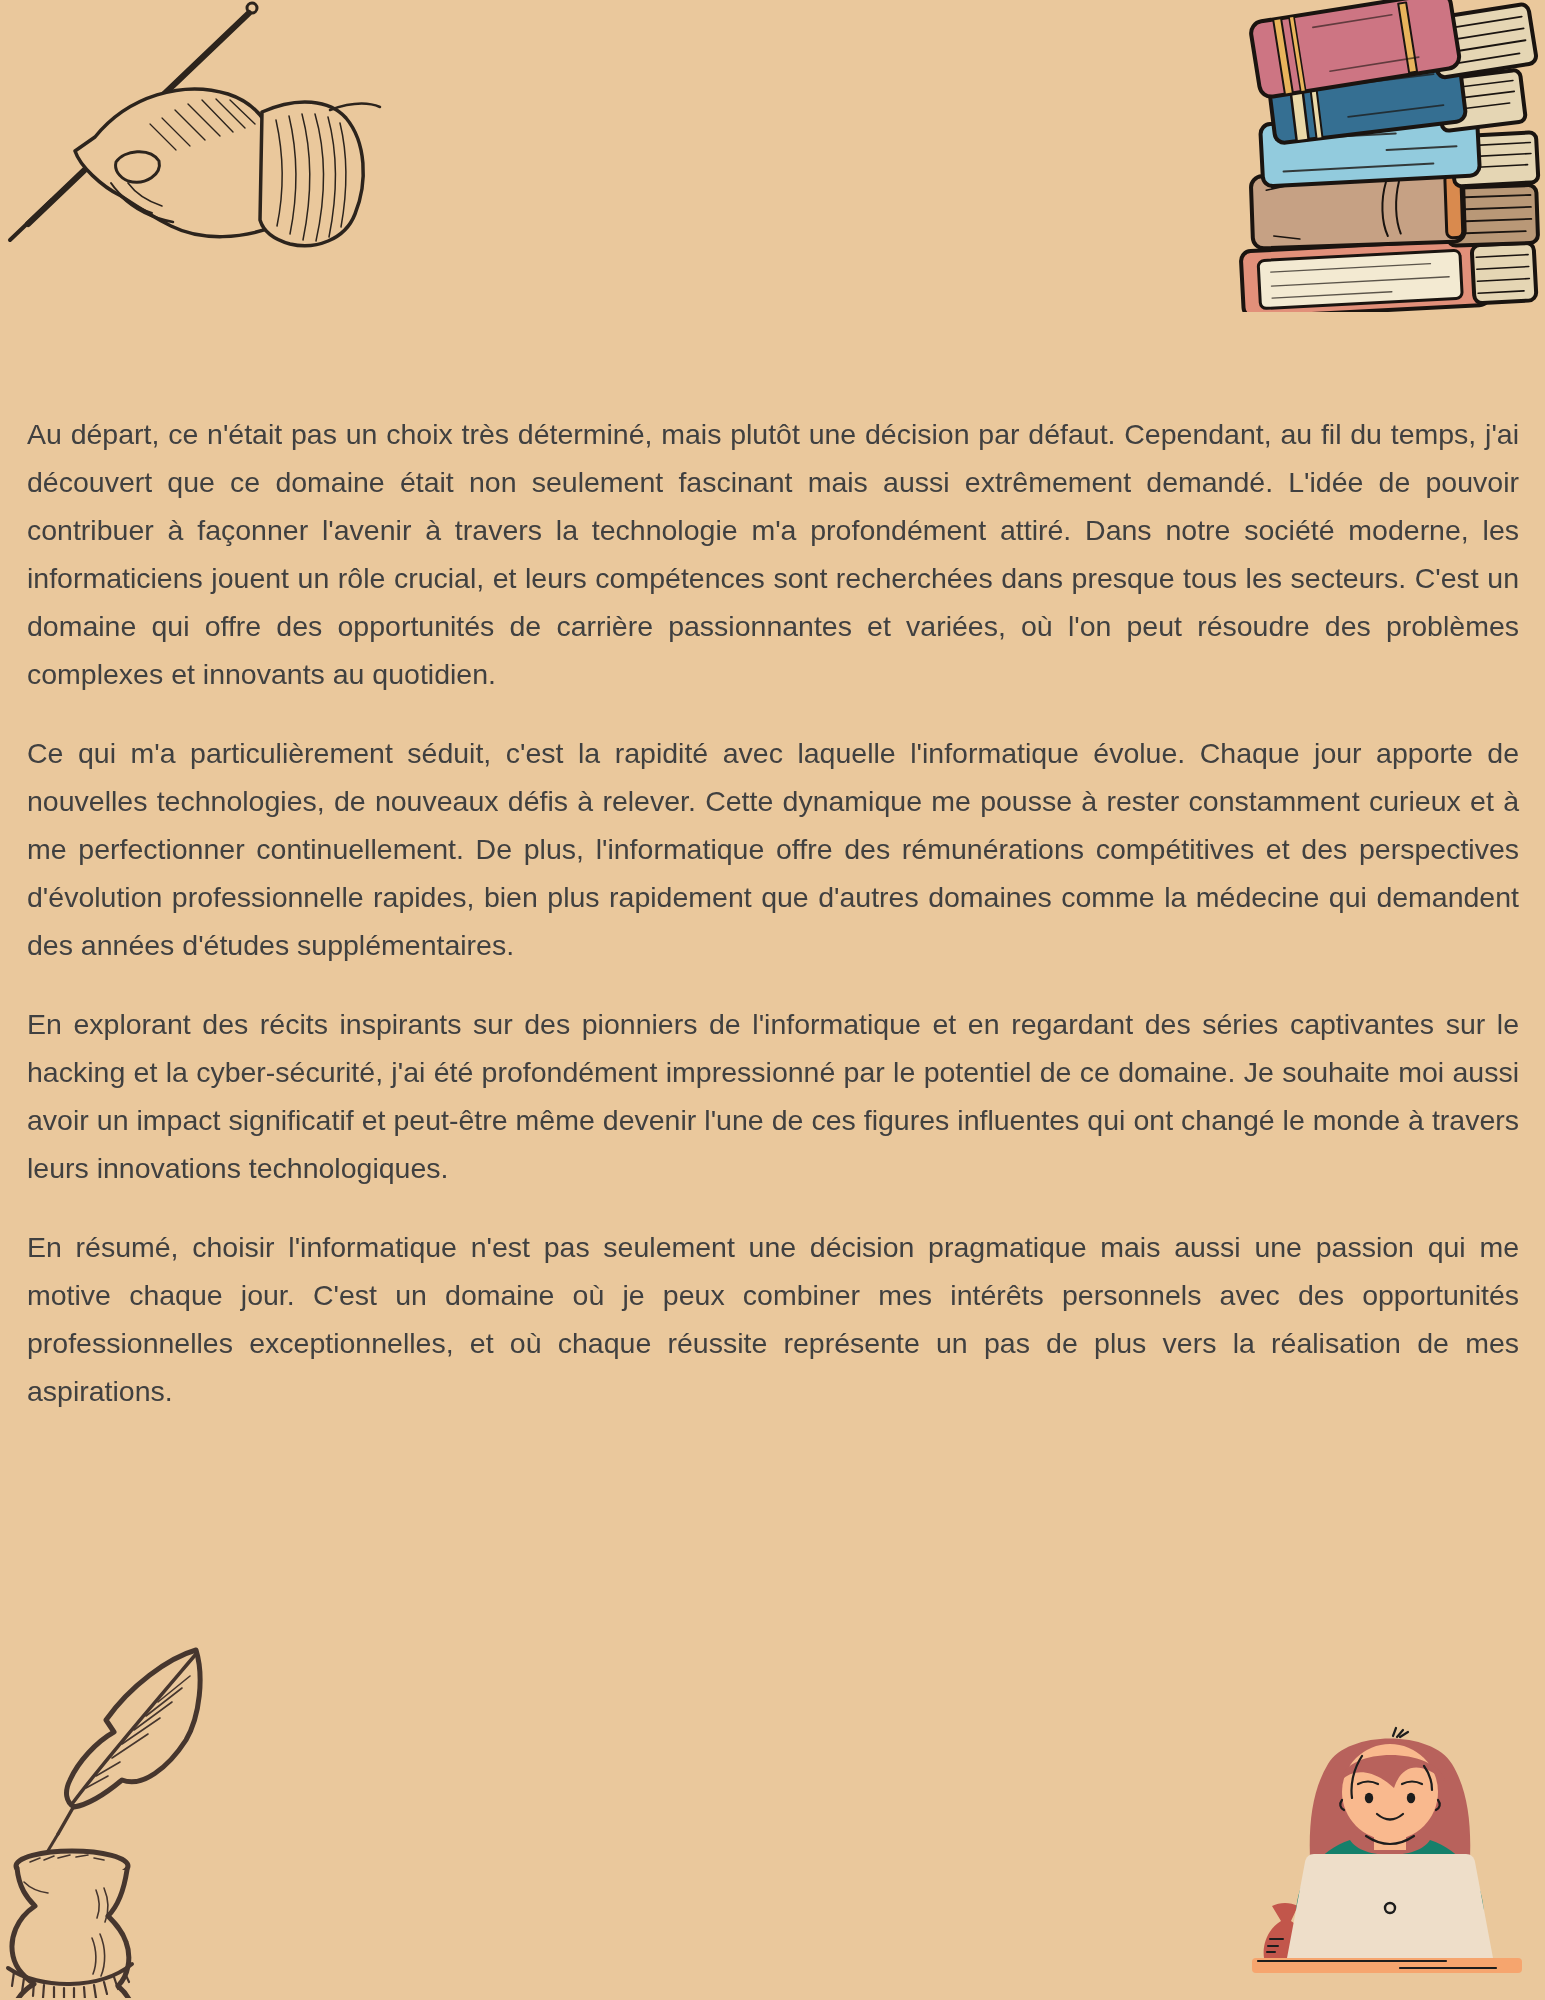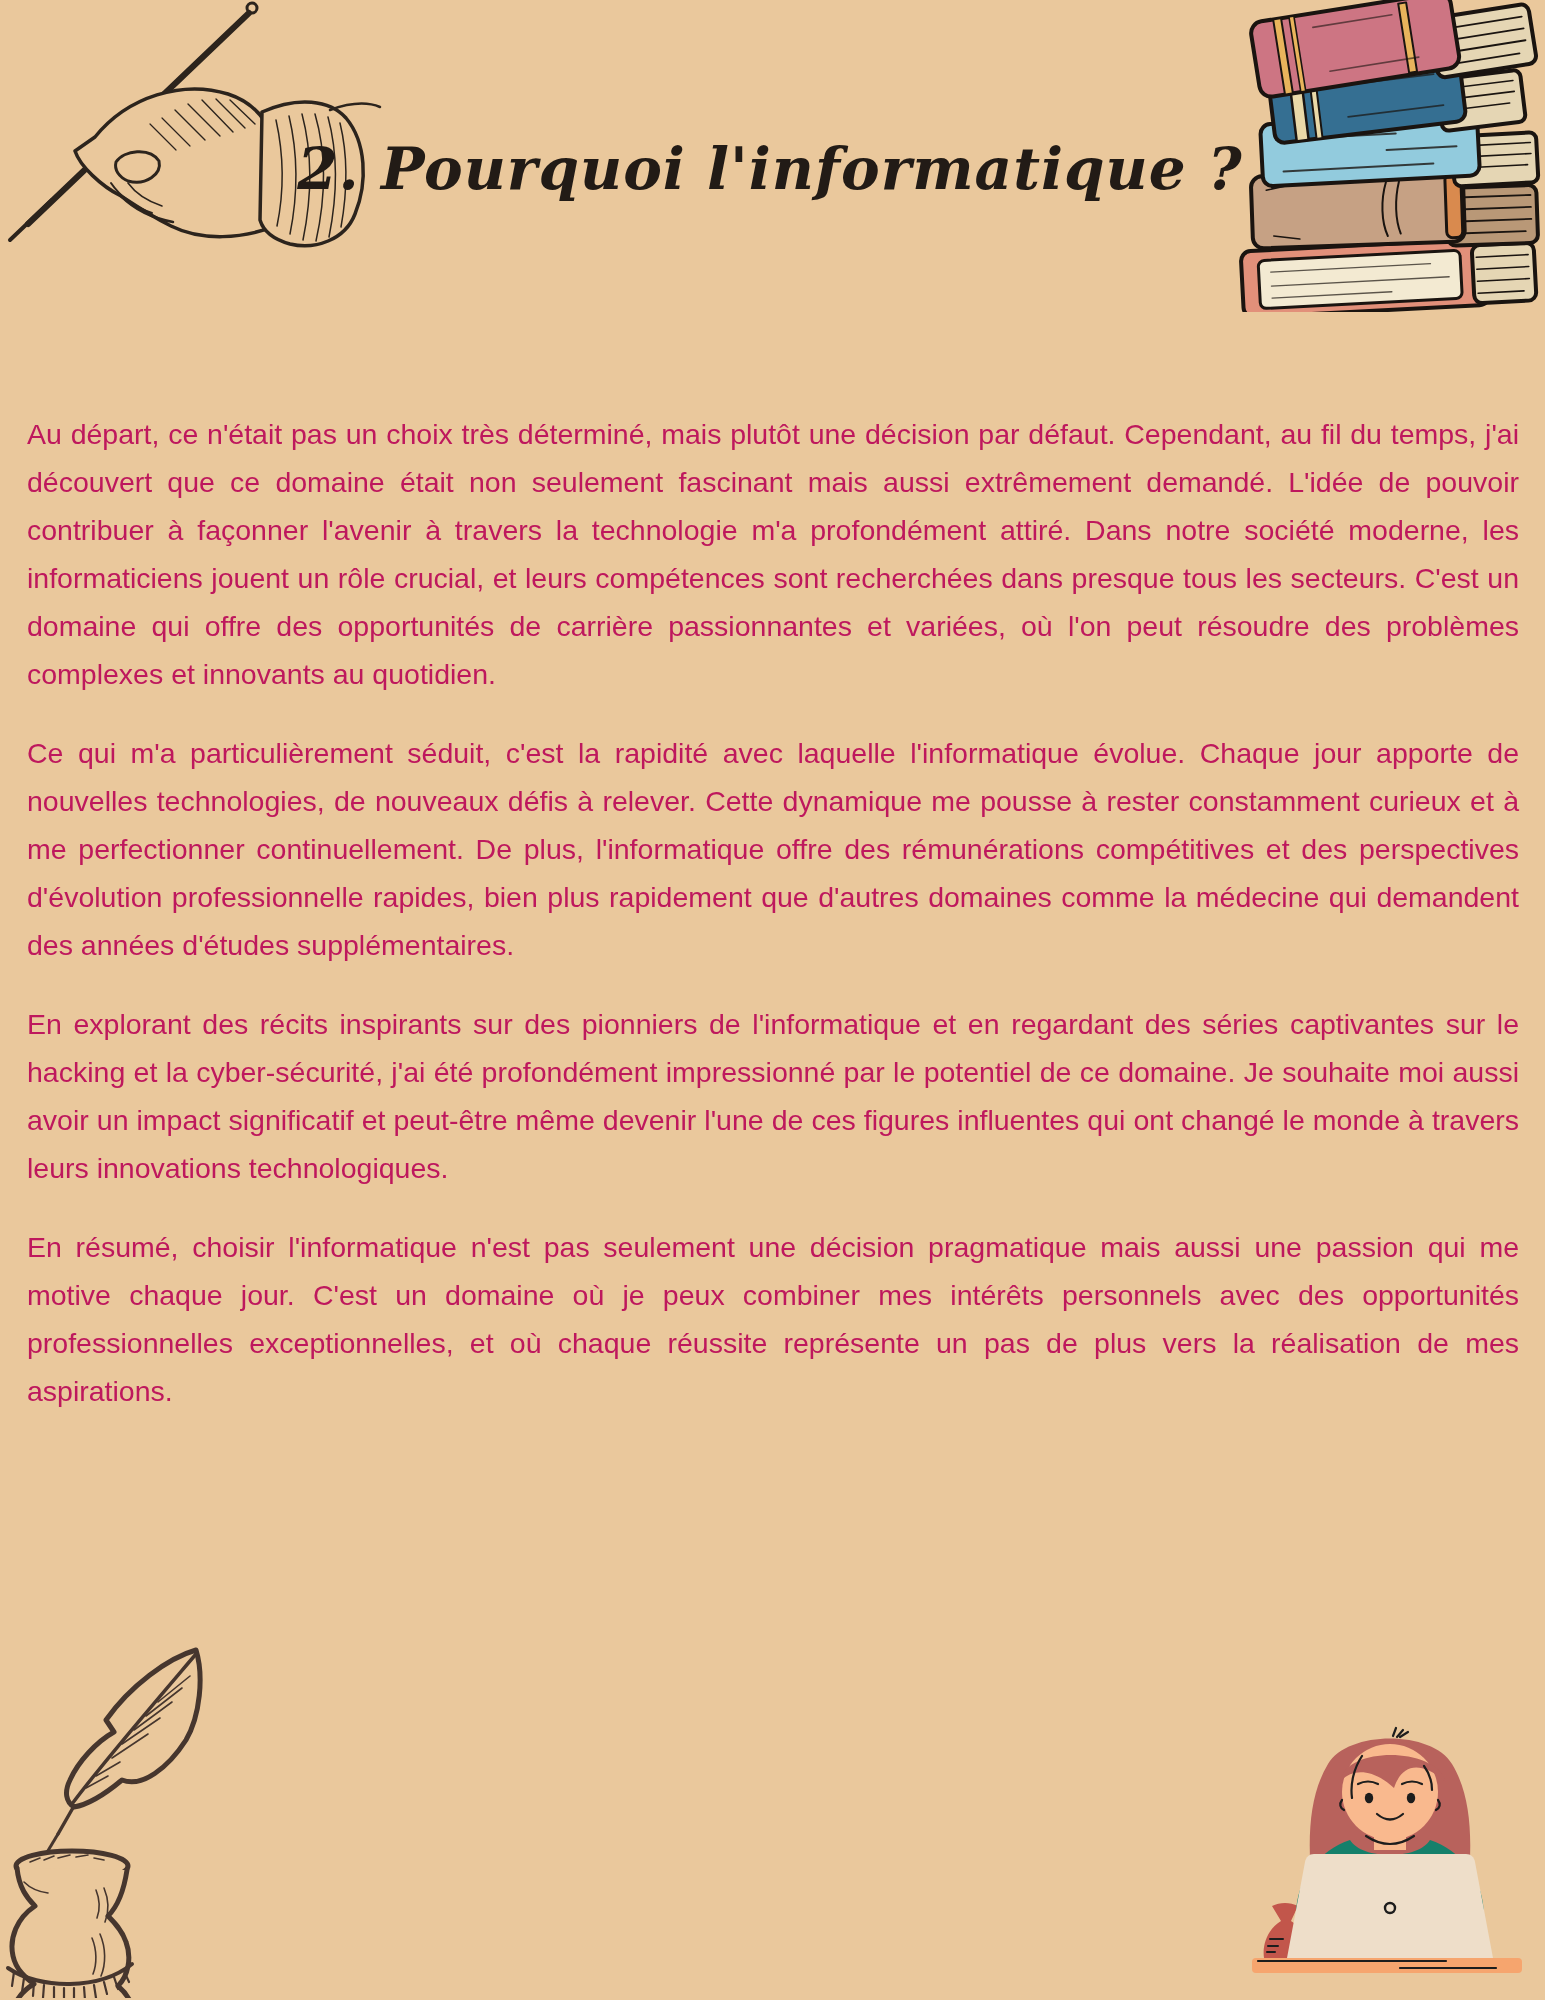--- a/index.html
+++ b/index.html
@@ -10,21 +10,21 @@
     position:absolute;left:370px;top:104px;width:800px;height:130px;
     display:flex;align-items:center;justify-content:center;
     font-family:"DejaVu Serif",serif;font-style:italic;font-weight:bold;
     font-size:58px;letter-spacing:1px;color:#221b16;white-space:nowrap;
   }
 
   .content{position:absolute;left:27px;top:410px;width:1492px;}
   .content p{
     margin:0 0 31px 0;
     font-size:28.5px;line-height:48px;
-    text-align:justify;color:#be185d;
+    text-align:justify;color:#404040;
     font-family:"Liberation Sans",sans-serif;
   }
 
   .illus{position:absolute;}
   .illus svg{display:block;width:100%;height:100%;}
   .hand{left:0;top:0;width:382px;height:262px;}
   .books{left:1237px;top:0;width:308px;height:312px;}
   .quill{left:0;top:1638px;width:238px;height:360px;}
   .girl{left:1250px;top:1708px;width:280px;height:266px;}
 </style>
@@ -54,21 +54,20 @@
 
       <path d="M262 112 C268 150 268 190 262 226" stroke-width="2.5"></path>
 
       <path d="M262 112 C298 96 330 100 346 118 C366 142 368 182 355 214 C345 240 315 250 290 244 C272 239 263 230 260 220 Z" fill="#eac89c" stroke-width="3.5"></path>
       <path d="M276 120 C284 156 284 192 277 226 M289 116 C298 154 298 194 290 234 M302 114 C312 152 312 196 303 240 M315 114 C326 152 326 196 316 241 M328 117 C338 154 338 192 329 237 M340 123 C348 156 348 188 341 227" stroke-width="1.5"></path>
 
       <path d="M330 110 C352 102 368 102 380 107" stroke-width="2.5"></path>
     </svg>
   </div>
 
-  <div class="page-title">2. Pourquoi l'informatique ?</div>
 
   <div class="illus books">
     <svg viewBox="0 0 308 312" stroke="#1a1410" stroke-linejoin="round" stroke-linecap="round">
 
       <g transform="rotate(-3 150 275)">
         <rect x="5" y="244" width="246" height="66" rx="10" fill="#e2907a" stroke-width="4"></rect>
         <rect x="236" y="250" width="62" height="58" rx="8" fill="#e5d6b4" stroke-width="4"></rect>
         <path d="M240 262 h52 M240 274 h52 M240 286 h52 M240 298 h46" fill="none" stroke-width="1.6"></path>
         <rect x="22" y="254" width="202" height="48" rx="6" fill="#f3ead2" stroke-width="3"></rect>
         <path d="M34 266 h160 M34 280 h178 M34 292 h120" fill="none" stroke-width="1.3" opacity="0.7"></path>

